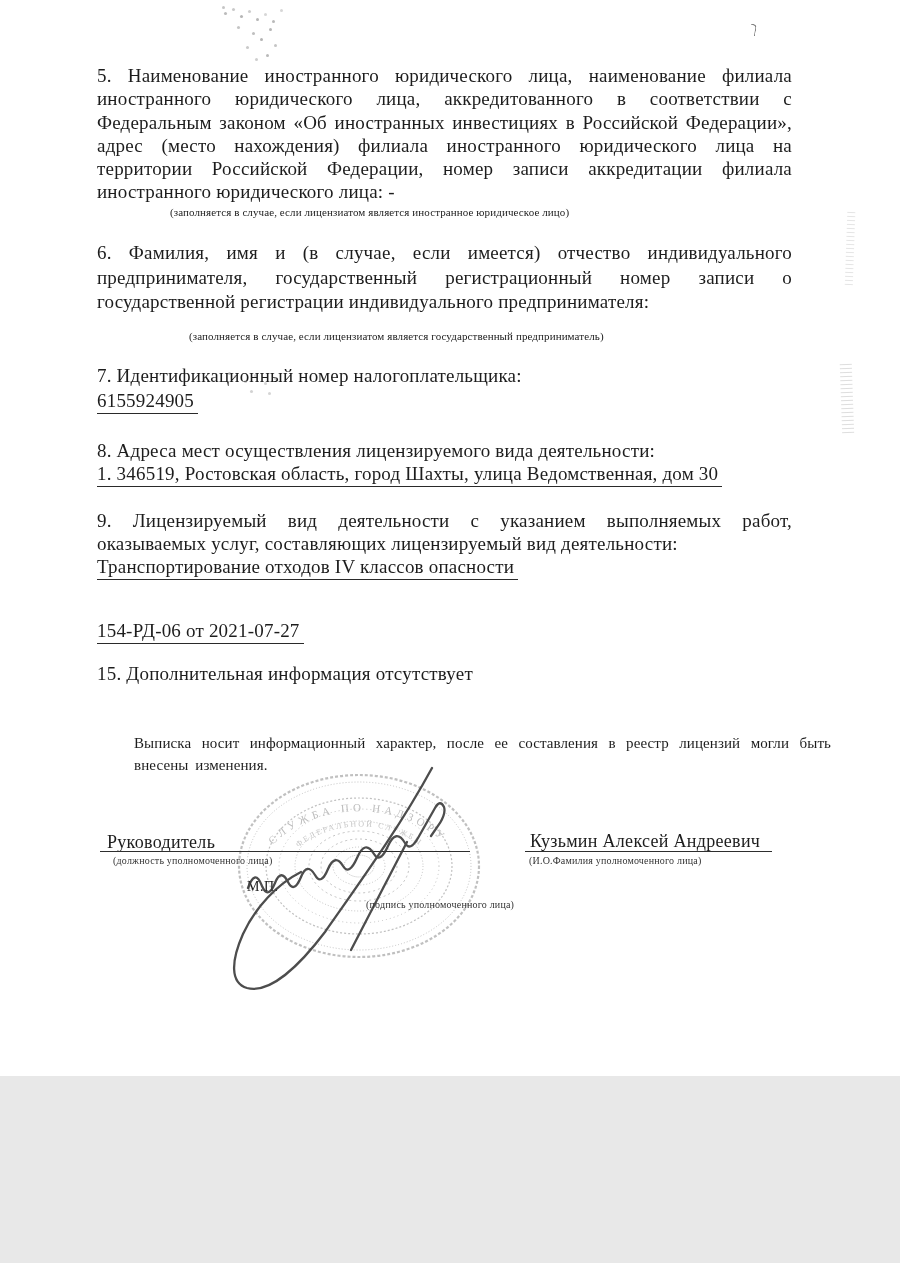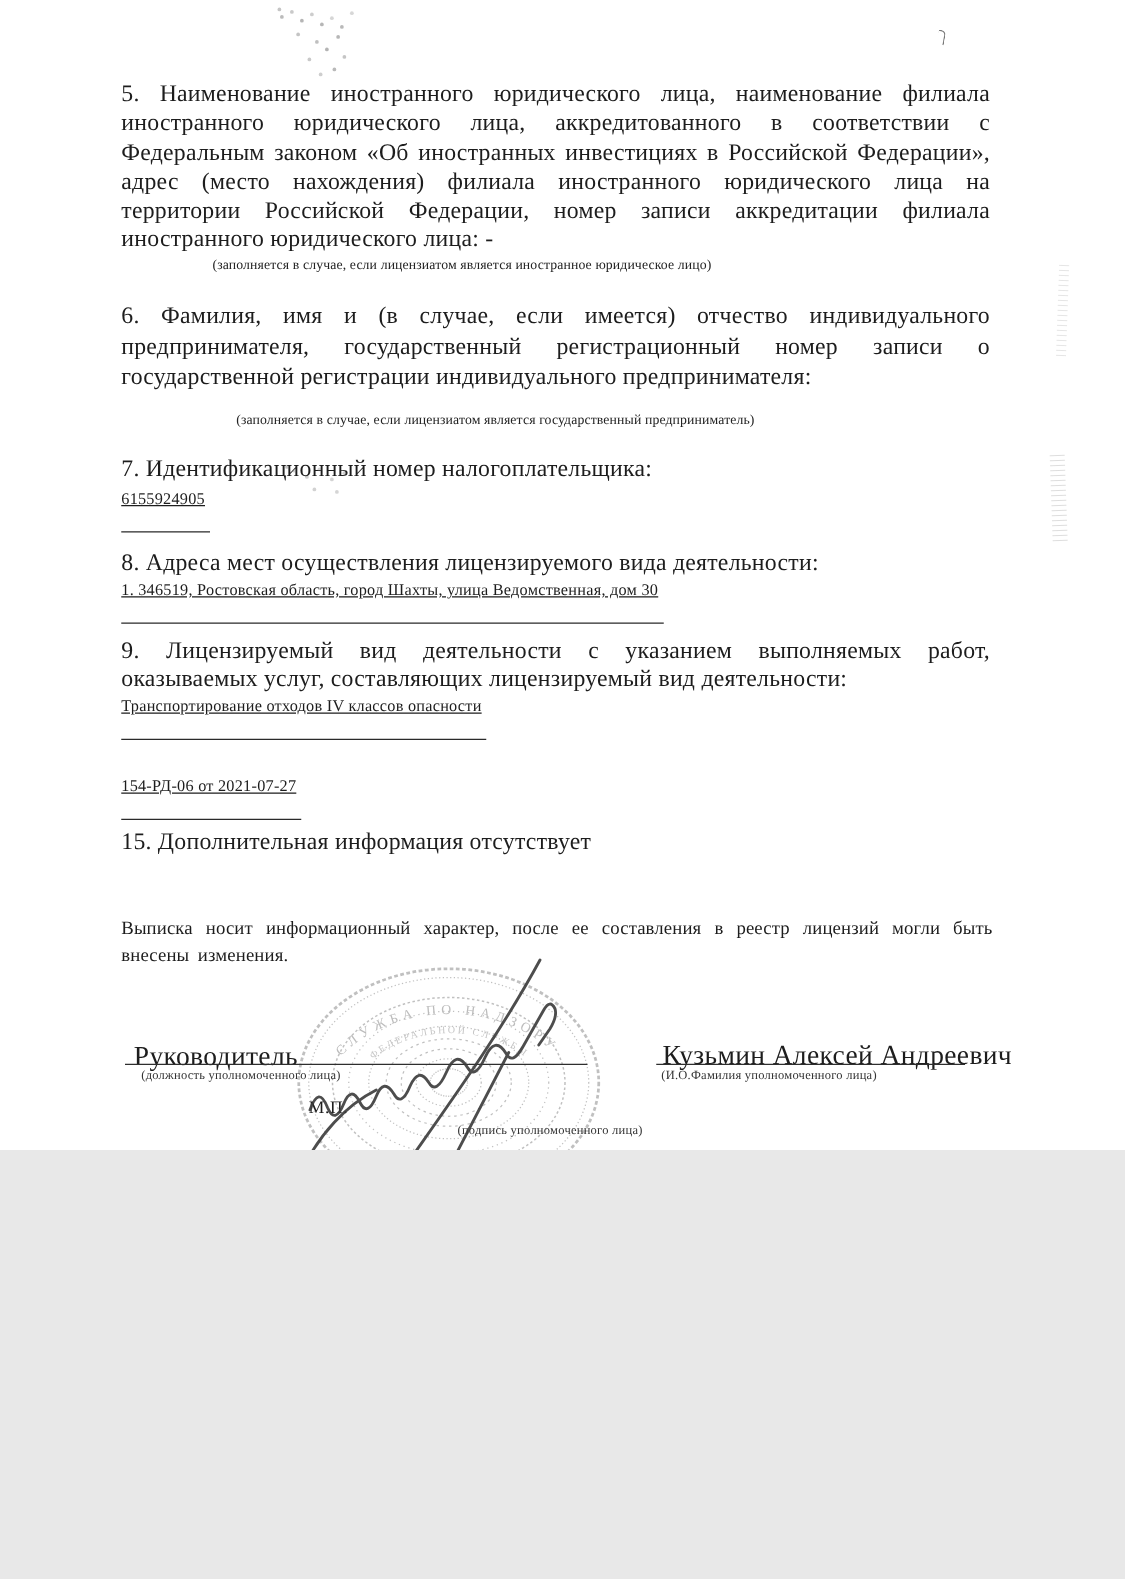--- a/index.html
+++ b/index.html
@@ -1,36 +1,36 @@
 <!DOCTYPE html>
 <html><head>
 <meta charset="utf-8">
 <style>
   html,body{margin:0;padding:0;background:#e8e8e8;}
   .page{
-    position:relative;width:900px;height:920px;background:#ffffff;
+    position:relative;width:900px;height:1076px;background:#ffffff;
     font-family:"Liberation Serif", serif;color:#1d1d1d;overflow:hidden;
     margin:0 auto;
   }
   .abs{position:absolute;}
   .para{
     left:97px;width:695px;font-size:19px;line-height:23.3px;
     text-align:justify;letter-spacing:.2px;
   }
   .heading{left:97px;width:720px;font-size:19px;line-height:23px;letter-spacing:.2px;}
   .small-note{font-size:11px;line-height:19px;color:#222;letter-spacing:.1px;}
   .value{
-    left:97px;font-size:13px;letter-spacing:.2px;
-    border-bottom:1.8px solid #2a2a2a;padding:0 4px 18px 0;display:inline-block;text-decoration:underline;
+    left:97px;font-size:19px;letter-spacing:.2px;
+    border-bottom:1.8px solid #2a2a2a;padding:0 4px 1px 0;display:inline-block;
   }
   .disclaimer{
     left:97px;width:697px;font-size:15px;line-height:22px;
     text-align:justify;word-spacing:3px;letter-spacing:.1px;
   }
-  .sig-label{font-size:22px;letter-spacing:.3px;}
+  .sig-label{font-size:18px;letter-spacing:.3px;}
   .sig-line{height:0;border-top:1.6px solid #2e2e2e;}
   .sig-caption{font-size:10px;color:#333;letter-spacing:.2px;}
   .mp-label{font-size:14px;letter-spacing:.5px;margin-left:45px;}
   
   .speck{width:3px;height:3px;border-radius:50%;background:rgba(110,110,110,.40);}
   .speckles-top{
     box-shadow:2px 6px 0 rgba(120,120,120,.5),10px 2px 0 rgba(100,100,100,.35),
     18px 9px 0 rgba(90,90,90,.45),26px 4px 0 rgba(130,130,130,.4),
     34px 12px 0 rgba(110,110,110,.5),42px 7px 0 rgba(120,120,120,.3),
     50px 14px 0 rgba(100,100,100,.45),58px 3px 0 rgba(140,140,140,.35),
@@ -71,21 +71,21 @@
   <div class="abs heading" style="top:439px;">8. Адреса мест осуществления лицензируемого вида деятельности:</div>
   <div class="abs" style="left:97px;top:463px;"><span class="value" style="left:0;">1. 346519, Ростовская область, город Шахты, улица Ведомственная, дом 30</span></div>
 
   <div class="abs para" style="top:509px;">9. Лицензируемый вид деятельности с указанием выполняемых работ, оказываемых услуг, составляющих лицензируемый вид деятельности:</div>
   <div class="abs" style="left:97px;top:556px;"><span class="value" style="left:0;">Транспортирование отходов IV классов опасности</span></div>
 
   <div class="abs" style="left:97px;top:620px;"><span class="value" style="left:0;">154-РД-06 от 2021-07-27</span></div>
 
   <div class="abs heading" style="top:662px;">15. Дополнительная информация отсутствует</div>
 
-  <div class="abs disclaimer" style="top:732px;">Выписка носит информационный характер, после ее составления в реестр лицензий могли быть внесены изменения.</div>
+  <div class="abs disclaimer" style="top:732px;margin-left:37px;">Выписка носит информационный характер, после ее составления в реестр лицензий могли быть внесены изменения.</div>
 
   <svg class="abs" style="left:224px;top:766px;opacity:.55" width="270" height="200" viewBox="0 0 270 200">
     <defs>
       <path id="arcOuter" d="M 28,120 A 108,84 0 0 1 242,116"></path>
       <path id="arcInner" d="M 55,113 A 82,61 0 0 1 217,111"></path>
     </defs>
     <g fill="none" stroke="#8e8e8e">
       <ellipse cx="135" cy="100" rx="120" ry="91" stroke-width="2.2" stroke-dasharray="3 2"></ellipse>
       <ellipse cx="135" cy="100" rx="112" ry="84" stroke-width="1" stroke-dasharray="1 2"></ellipse>
       <ellipse cx="135" cy="100" rx="93" ry="68" stroke-width="1.2" stroke-dasharray="2 2"></ellipse>

